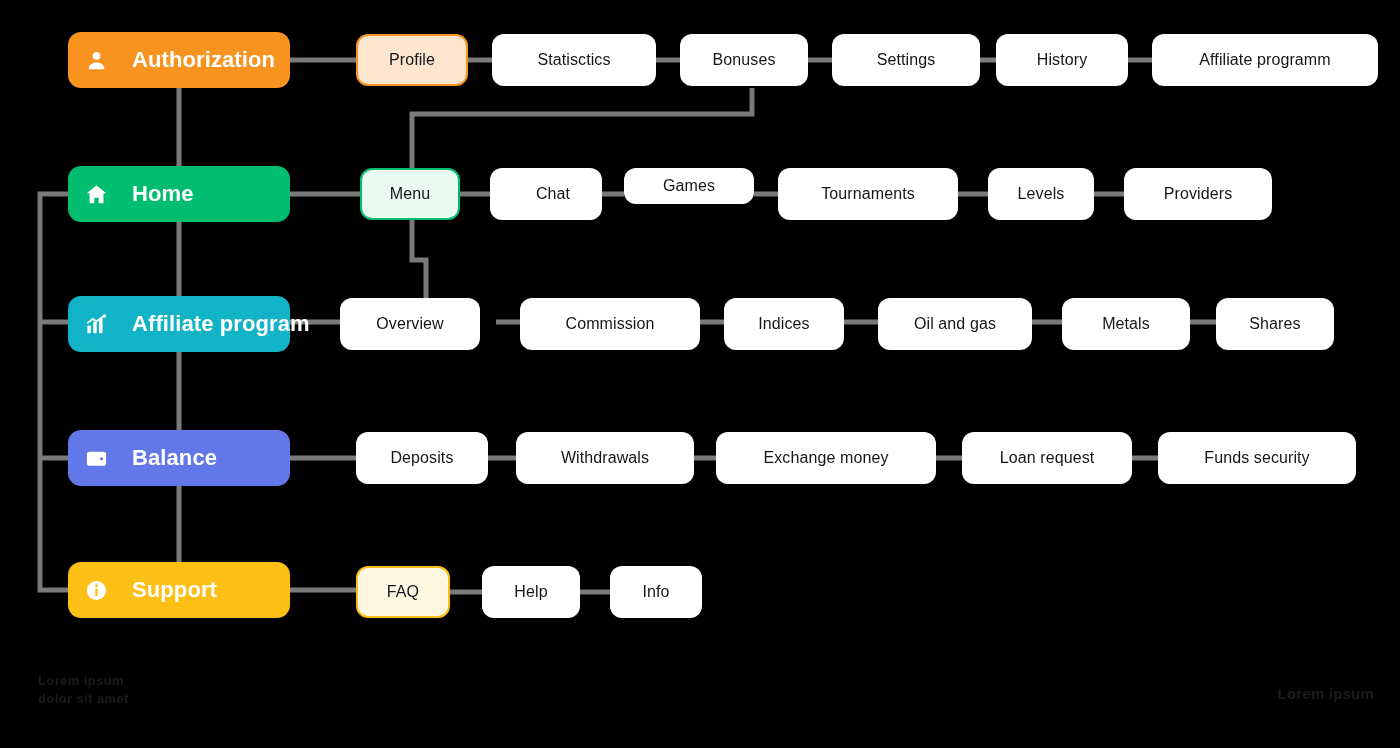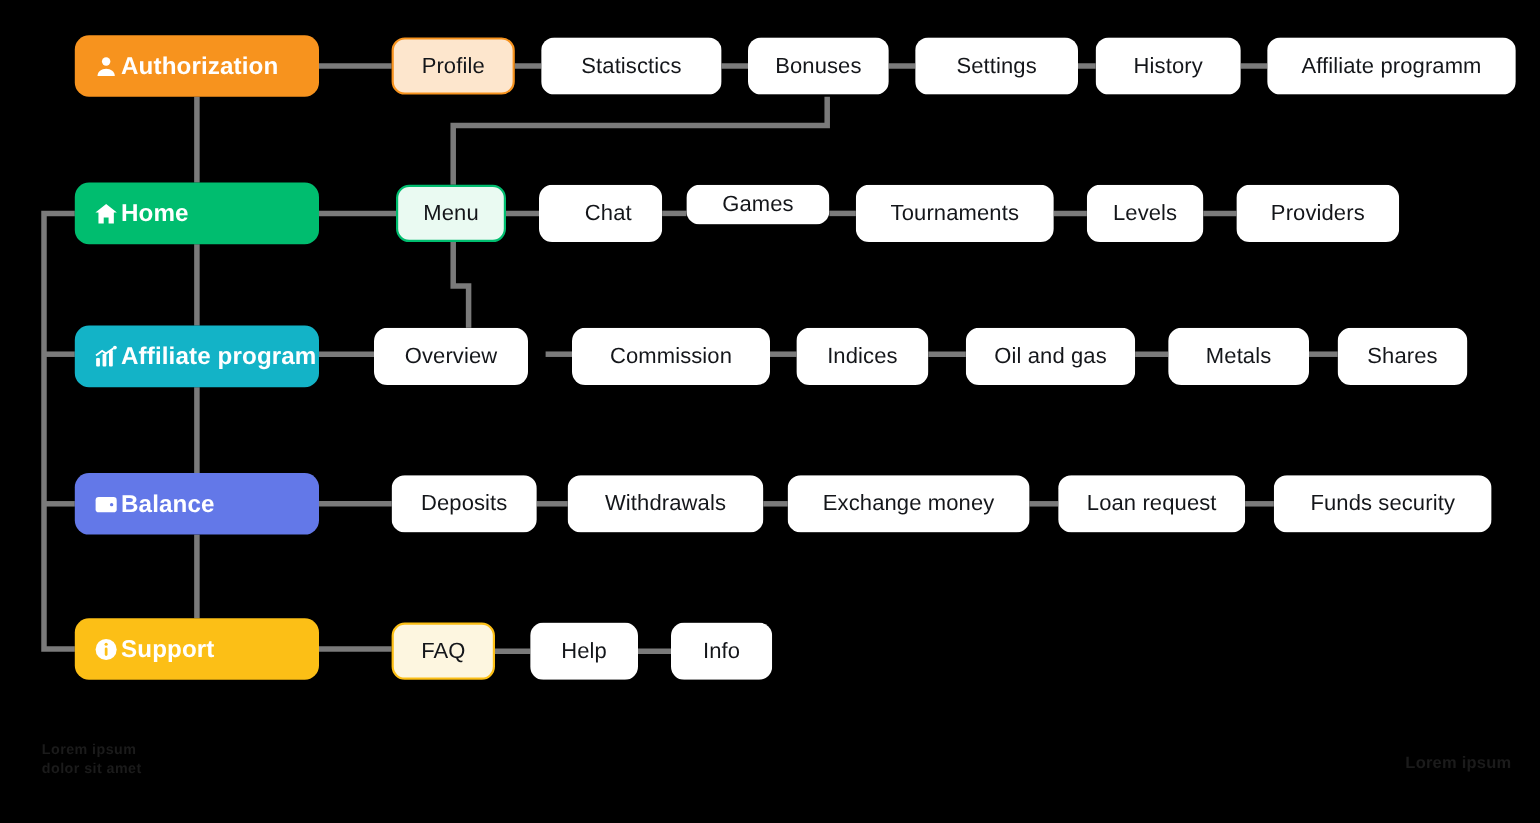--- a/index.html
+++ b/index.html
@@ -21,33 +21,33 @@
     z-index: 1;
   }
   .node {
     position: absolute;
     z-index: 3;
     display: flex;
     align-items: center;
     justify-content: center;
     border-radius: 12px;
     white-space: nowrap;
-    font-size: 20px;
+    font-size: 16px;
     font-weight: 500;
     letter-spacing: 0.1px;
     line-height: 1;
   }
   
   .node.primary {
     border-radius: 13px;
     color: #ffffff;
     font-size: 22px;
     font-weight: 600;
     padding: 0 16px;
-    gap: 2px;
+    gap: 24px;
     justify-content: flex-start;
   }
   .node.primary .nlabel { padding-right: 4px; }
   .node.primary .ico {
     width: 24px; height: 24px;
     display: inline-flex;
     align-items: center;
     justify-content: center;
     flex: none;
   }

